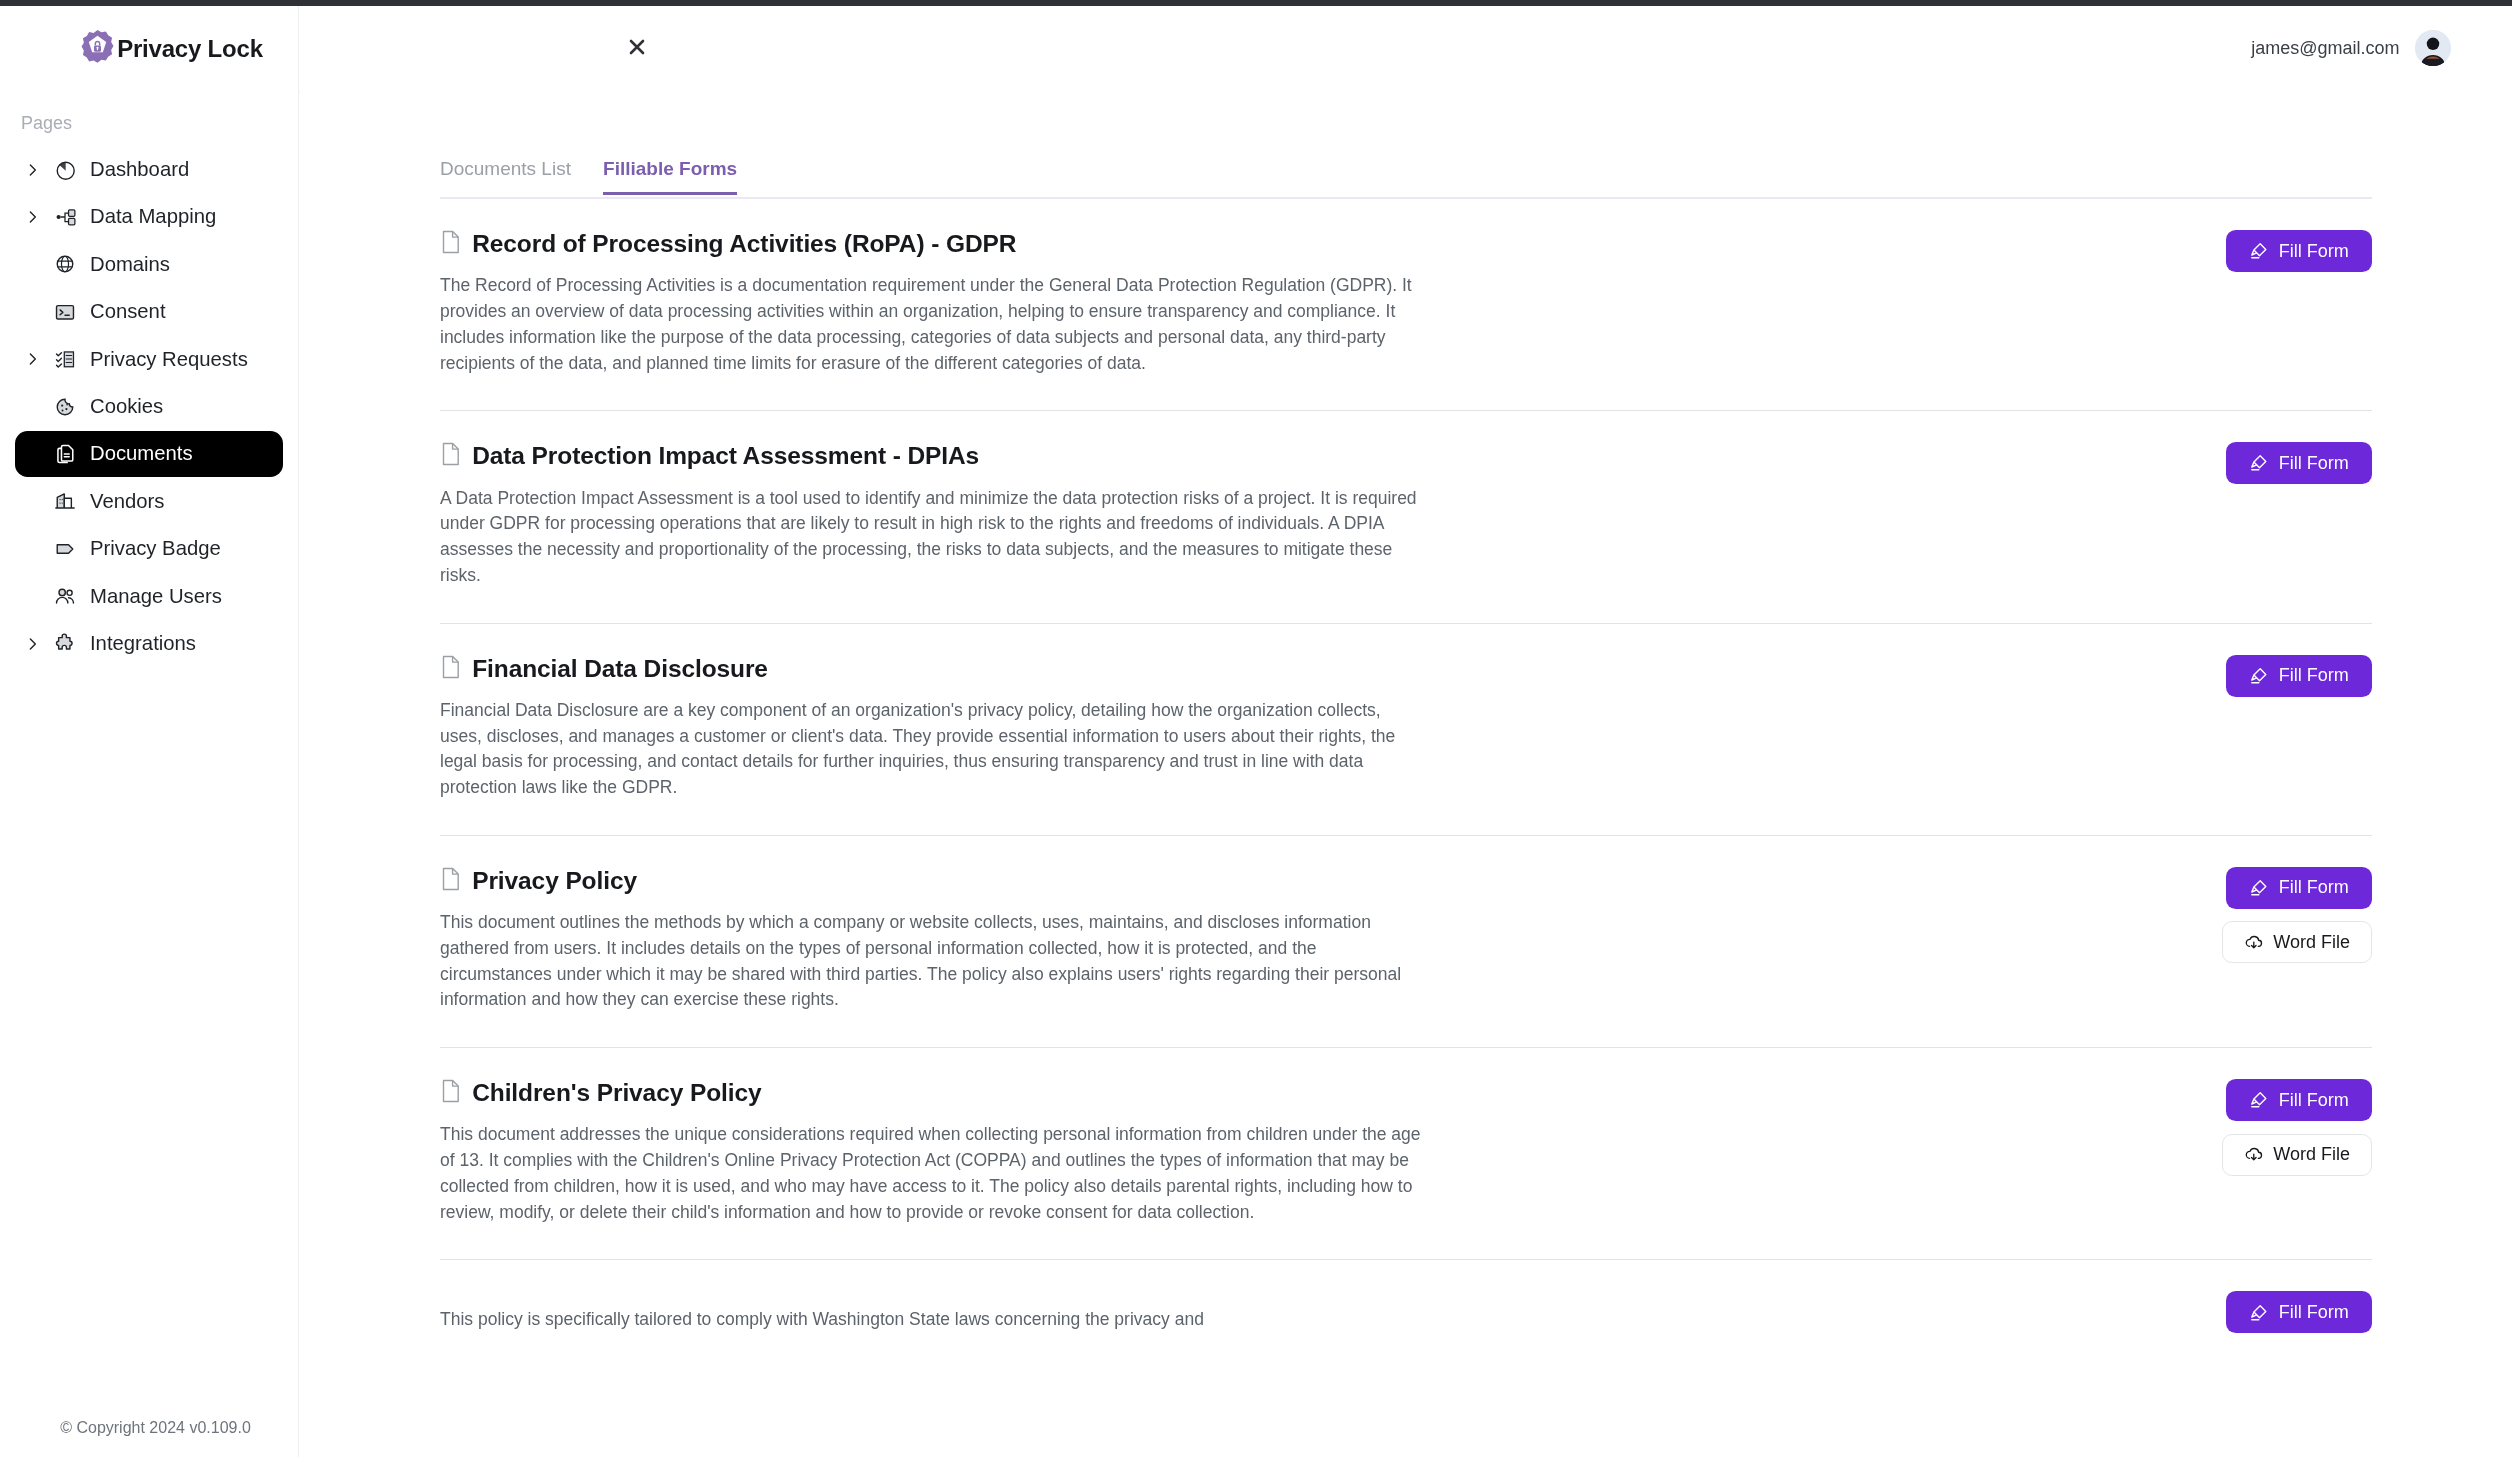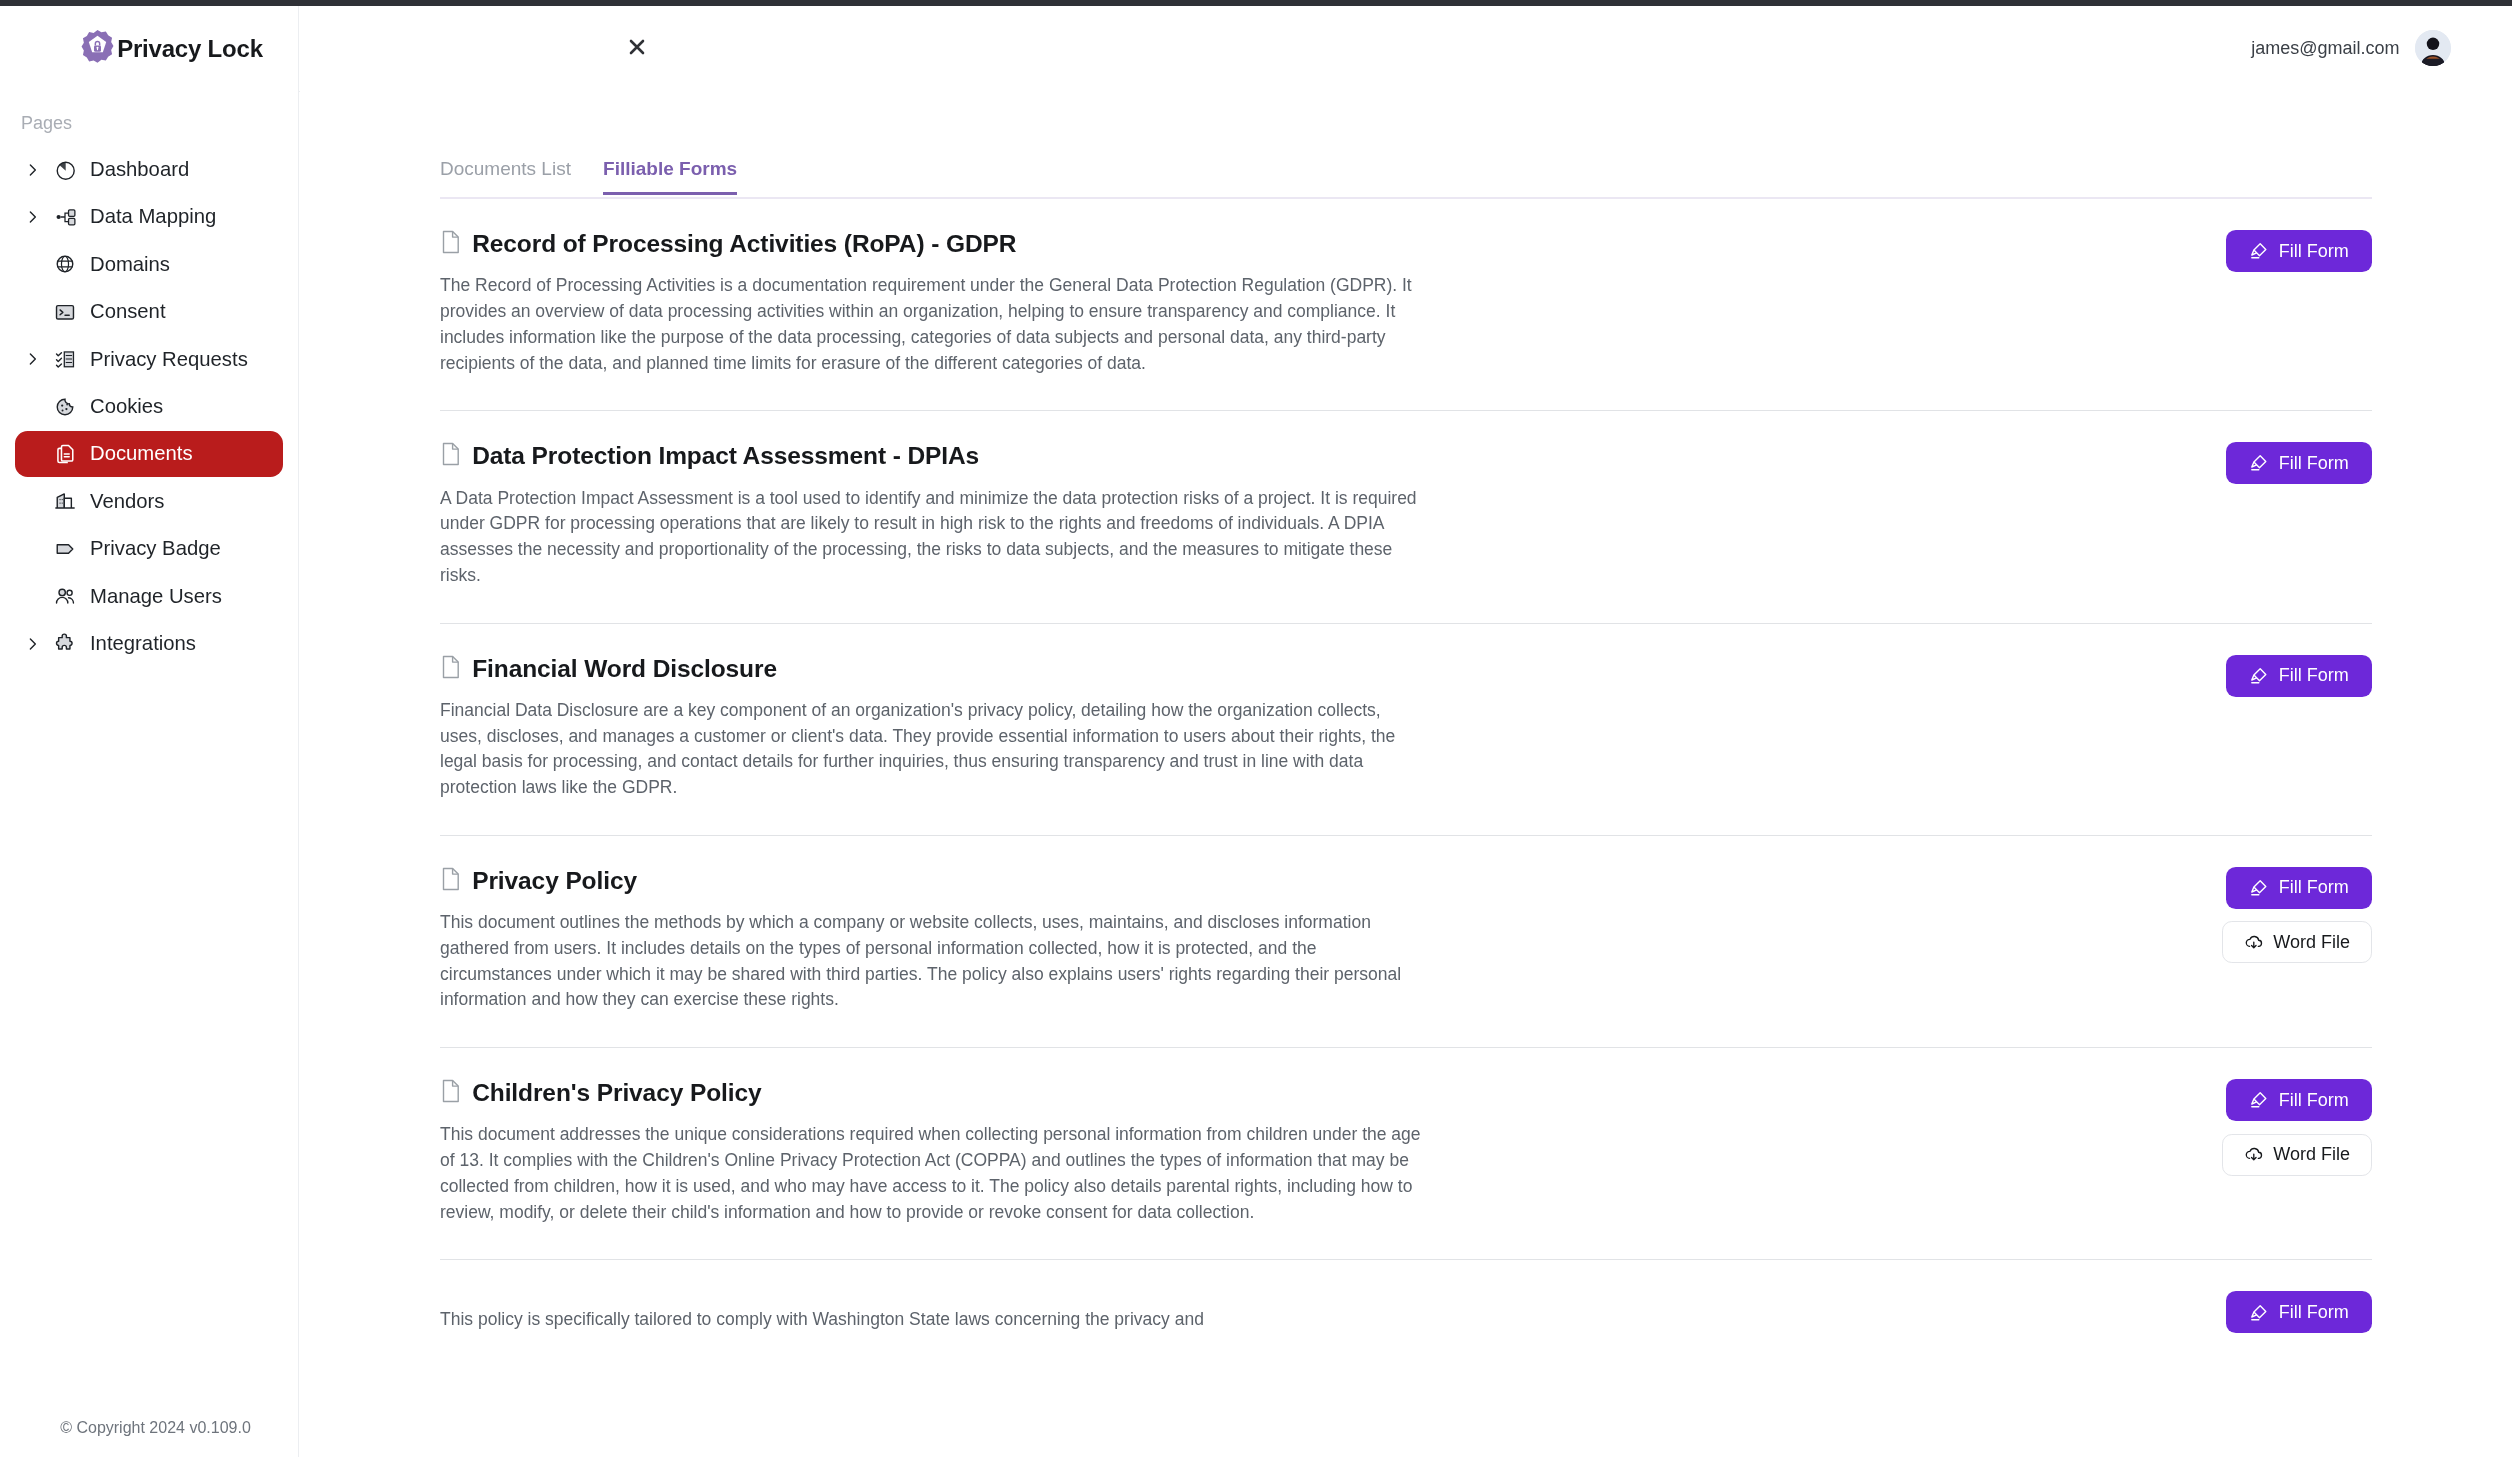--- a/index.html
+++ b/index.html
@@ -44,21 +44,21 @@
   #nav { margin-top: 12.6px; padding: 0 15.4px; }
   .nav-item {
     position: relative;
     display: flex; align-items: center;
     height: 46px;
     border-radius: 12.6px;
     padding-left: 38px;
     margin-bottom: 1.4px;
     cursor: pointer;
   }
-  .nav-item.active { background: #b91c1c; }
+  .nav-item.active { background: #000000; }
   .nav-chev {
     position: absolute; left: 8.4px; top: 50%;
     transform: translateY(-50%);
     width: 17px; height: 17px;
   }
   .nav-ico {
     width: 24px; height: 24px; flex: 0 0 24px;
     margin-right: 12.6px;
     display: block;
   }
@@ -438,21 +438,21 @@
     </article>
 
     <article class="doc-row">
       <div class="doc-head">
         <span class="doc-file-ico">
           <svg viewBox="0 0 30 34" width="21" height="24">
               <path d="M5 2h13l8 8v22H5z" fill="none" stroke="#9aa0a6" stroke-width="2" stroke-linejoin="round"></path>
               <path d="M18 2v8h8" fill="none" stroke="#9aa0a6" stroke-width="2" stroke-linejoin="round"></path>
             </svg>
         </span>
-        <h2 class="doc-title">Financial Word Disclosure</h2>
+        <h2 class="doc-title">Financial Data Disclosure</h2>
       </div>
       <p class="doc-desc">Financial Data Disclosure are a key component of an organization's privacy policy, detailing how the organization collects, uses, discloses, and manages a customer or client's data. They provide essential information to users about their rights, the legal basis for processing, and contact details for further inquiries, thus ensuring transparency and trust in line with data protection laws like the GDPR.</p>
       <div class="doc-actions">
         <button class="btn btn-primary">
           <span class="btn-ico">
             <svg viewBox="0 0 28 28" width="19.6" height="19.6">
                 <path d="M16 4l8 8-9 9-8-8z" fill="none" stroke="#ffffff" stroke-width="2" stroke-linejoin="round"></path>
                 <path d="M7 13l-3 7 7-3" fill="none" stroke="#ffffff" stroke-width="2" stroke-linejoin="round"></path>
                 <path d="M4 24h10" stroke="#ffffff" stroke-width="2" stroke-linecap="round"></path>
               </svg>

